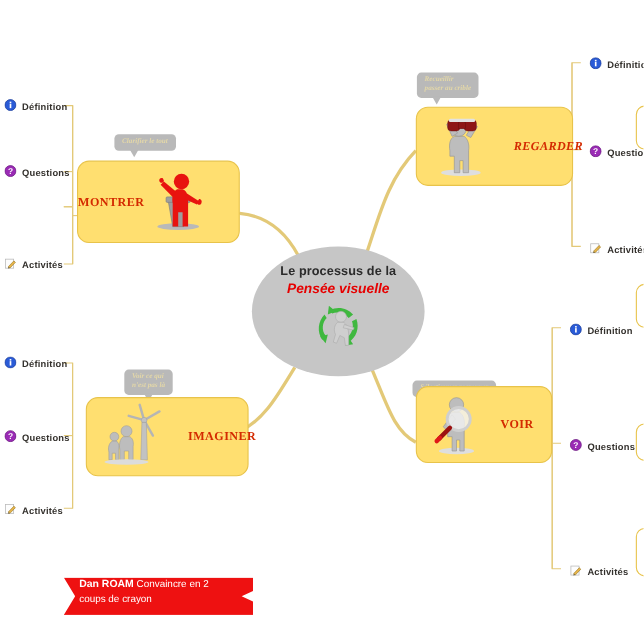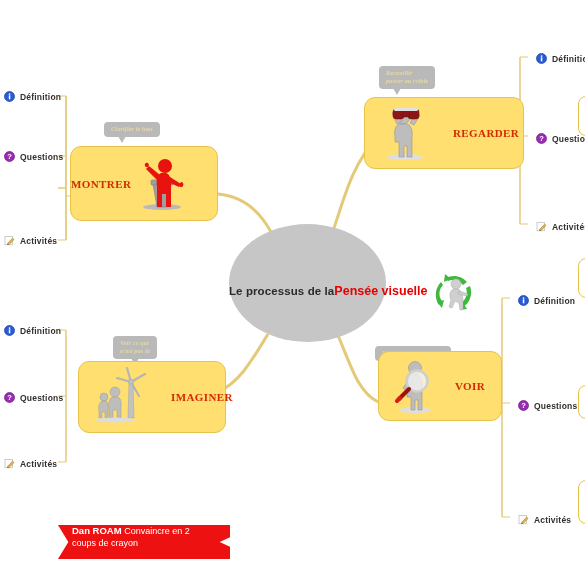--- a/index.html
+++ b/index.html
@@ -14,32 +14,32 @@
 
   
   #links{position:absolute;left:0;top:0;width:585px;height:585px;}
 
   
   .central{
     position:absolute;
     left:229px;top:224px;width:157px;height:118px;
     border-radius:50%;
     background:#c6c6c6;
-    display:flex;align-items:center;
+    display:flex;flex-direction:column;align-items:center;
     justify-content:flex-start;
     padding-top:16px;
     box-sizing:border-box;
   }
   .central-l1{
     font-size:11.5px;font-weight:bold;color:#2b2b2b;letter-spacing:.1px;
     line-height:14px;white-space:nowrap;
   }
   .central-l2{
     font-size:12.5px;font-weight:bold;color:#e60000;
-    line-height:15px;white-space:nowrap;margin-top:1px;
+    line-height:15px;white-space:nowrap;margin-top:1px;font-style:italic;
   }
   .central-art{position:relative;width:54px;height:48px;margin-top:3px;}
 
   
   .topic{
     position:absolute;
     background:#ffdf70;
     border:1px solid #e8c34a;
     border-radius:11px;
     box-sizing:border-box;
@@ -202,21 +202,21 @@
           <path d="M50,31 C52,31 53,33 52,35 C51,37 48,36 48,34 Z"></path>
         </g>
       </svg>
     </span>
   </div>
 
   <div class="bubble tail-l" style="left:379px;top:66px;">
     <div class="bubble-text">Recueillir</div>
     <div class="bubble-text">passer au crible</div>
   </div>
-  <div class="topic" style="left:364px;top:97px;width:160px;height:72px;">
+  <div class="topic" style="left:378px;top:97px;width:143px;height:72px;font-style:italic;">
     <span class="topic-art" style="margin-left:10px;">
       <svg width="60" height="62" viewBox="0 0 60 62">
         <g fill="#dedede">
             <ellipse cx="30" cy="57" rx="18" ry="3"></ellipse>
           </g>
         <g fill="#bdbdbd" stroke="#969696" stroke-width="0.6">
           <circle cx="28" cy="17" r="7"></circle>
           <path d="M24,24 C20,26 19,31 20,37 L20,42 L24,42 L24,57 L29,57 L29,46 L32,46 L32,57 L37,57 L37,37 C38,31 36,26 33,24 Z"></path>
           <path d="M22,24 L17,13 L21,11 L27,21 Z"></path>
           <path d="M35,23 L41,13 L45,15 L39,25 Z"></path>

